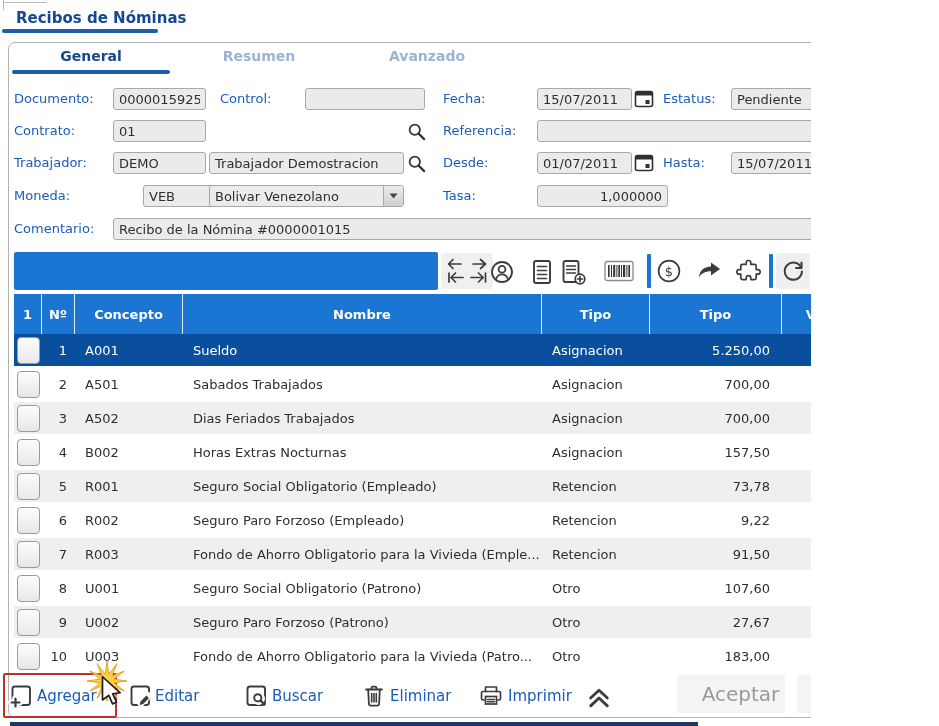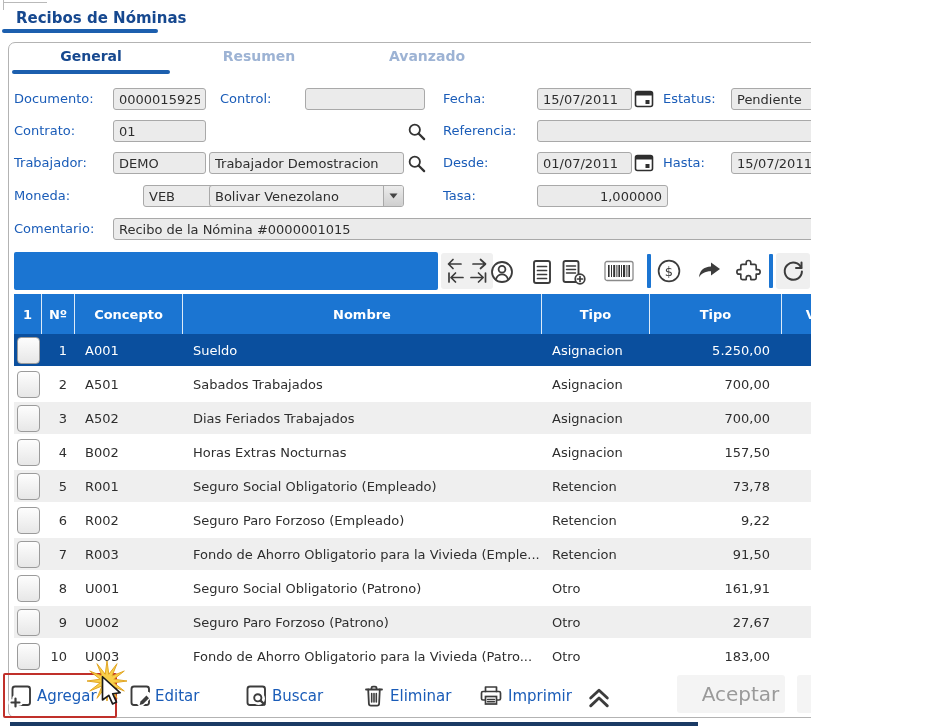--- a/index.html
+++ b/index.html
@@ -340,21 +340,21 @@
           <span class="cell c-tipo">Retencion</span>
           <span class="cell c-neto">91,50</span>
           <span class="cell c-aux">0,00</span>
         </div>
         <div class="trow">
           <span class="selbtn"></span>
           <span class="cell c-n">8</span>
           <span class="cell c-con">U001</span>
           <span class="cell c-nom">Seguro Social Obligatorio (Patrono)</span>
           <span class="cell c-tipo">Otro</span>
-          <span class="cell c-neto">161,91</span>
+          <span class="cell c-neto">107,60</span>
           <span class="cell c-aux">0,00</span>
         </div>
         <div class="trow alt">
           <span class="selbtn"></span>
           <span class="cell c-n">9</span>
           <span class="cell c-con">U002</span>
           <span class="cell c-nom">Seguro Paro Forzoso (Patrono)</span>
           <span class="cell c-tipo">Otro</span>
           <span class="cell c-neto">27,67</span>
           <span class="cell c-aux">0,00</span>

